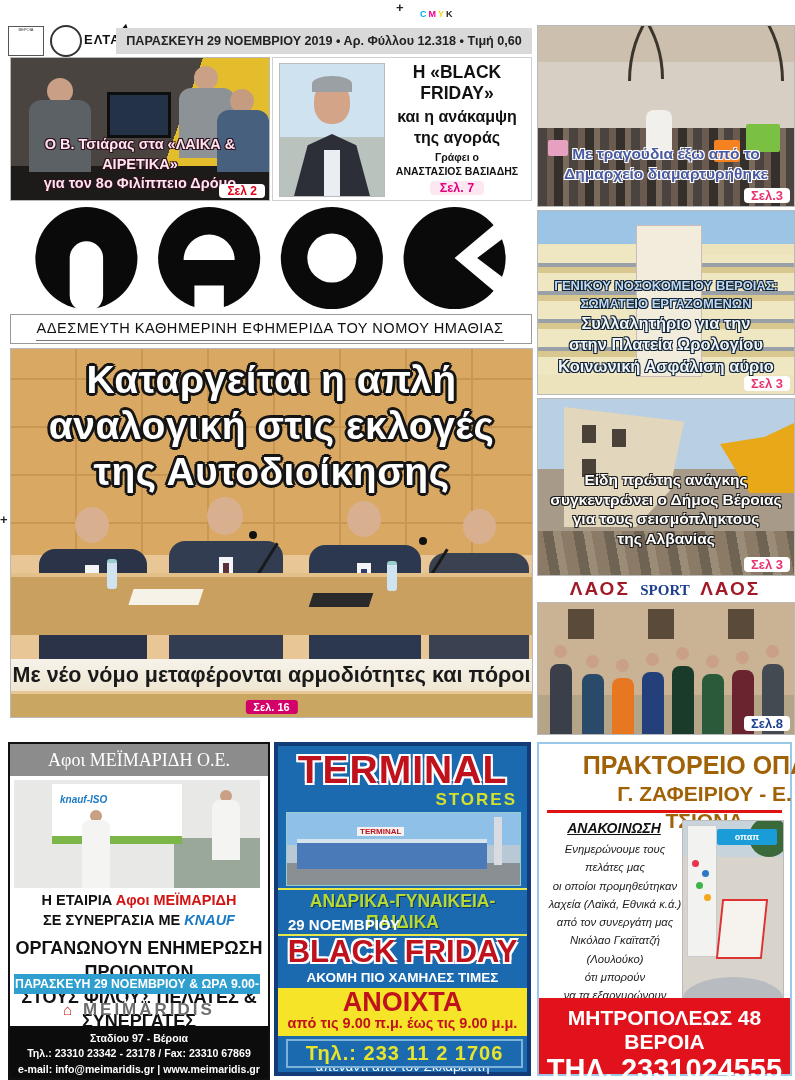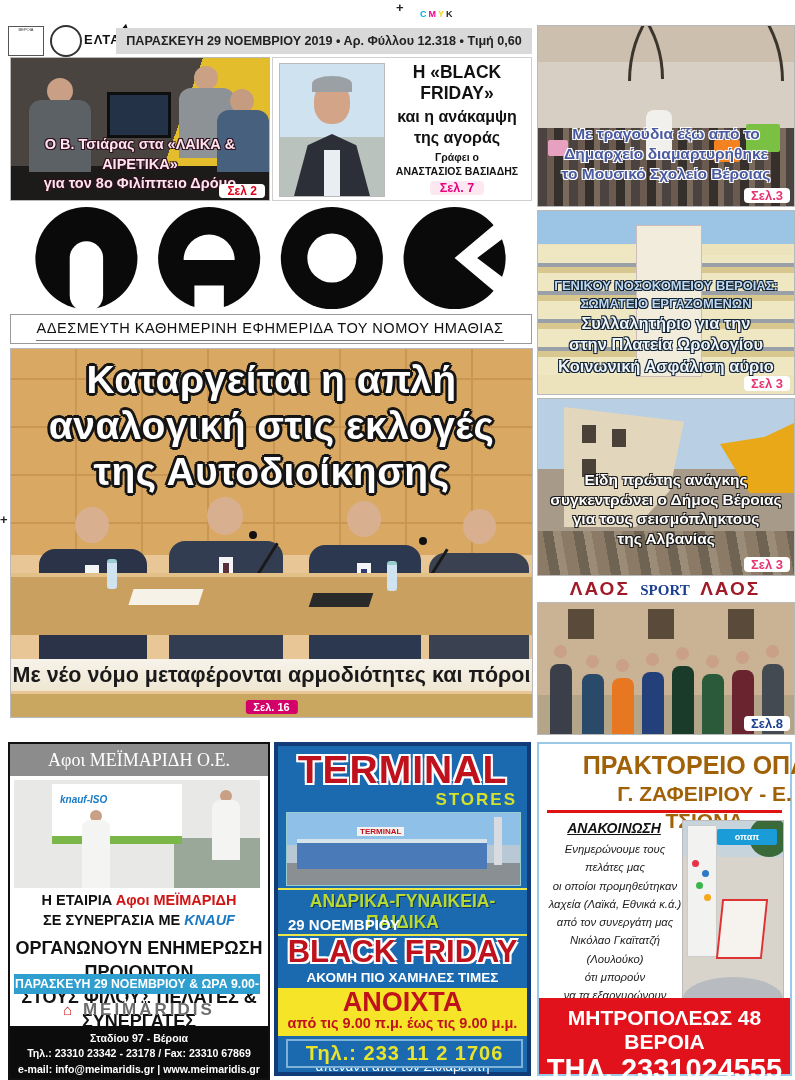--- a/index.html
+++ b/index.html
@@ -310,21 +310,20 @@
     <div class="arc" style="left:-20px;top:-40px;width:140px;height:90px;"></div>
     <div class="arc" style="left:90px;top:-44px;width:150px;height:96px;"></div>
     <div class="crowd"></div>
     <div class="poster" style="right:14px;bottom:54px;width:34px;height:28px;background:#7ac143;"></div>
     <div class="poster" style="right:54px;bottom:44px;width:26px;height:22px;background:#f58220;"></div>
     <div class="poster" style="left:10px;bottom:50px;width:20px;height:16px;background:#e8a0c0;"></div>
     <div class="conductor"></div>
     <div class="rcap musiccap">
       <div>Με τραγούδια έξω από το</div>
       <div>Δημαρχείο διαμαρτυρήθηκε</div>
-      <div>το Μουσικό Σχολείο Βέροιας</div>
     </div>
     <span class="rpage">Σελ.3</span>
   </div>
 
   <div class="abs ritem hospital">
     <div class="hwing" style="left:0;top:34px;width:100px;height:130px;"></div>
     <div class="hwing" style="left:160px;top:44px;width:96px;height:120px;"></div>
     <div class="htower"></div>
     <div class="rcap hospcapk">
       <div>ΓΕΝΙΚΟΥ ΝΟΣΟΚΟΜΕΙΟΥ ΒΕΡΟΙΑΣ:</div>

